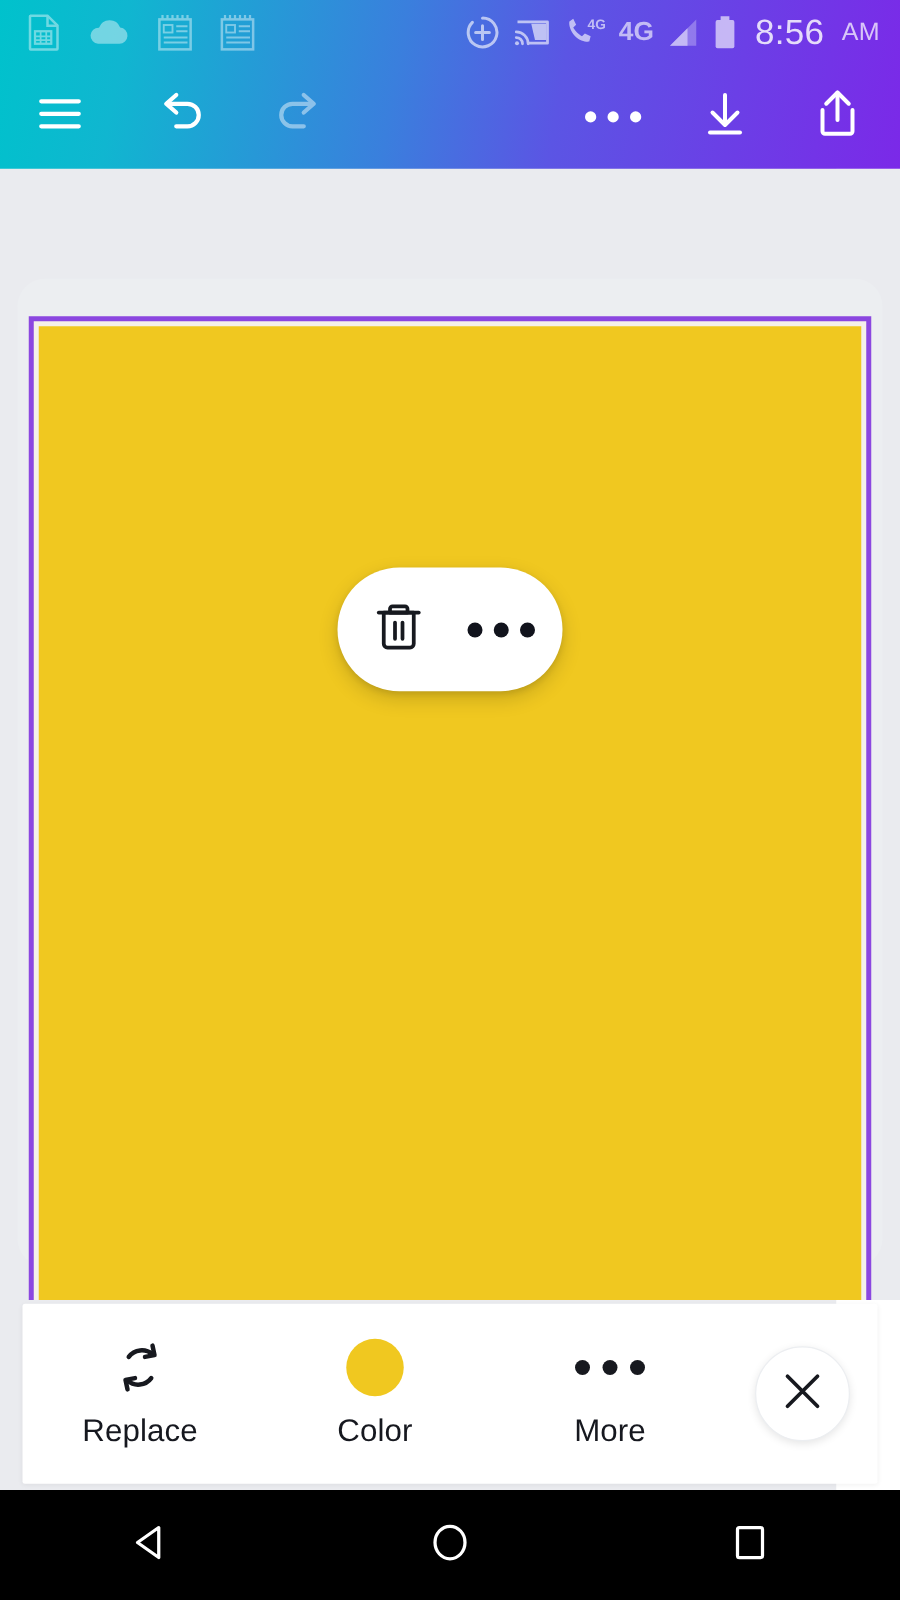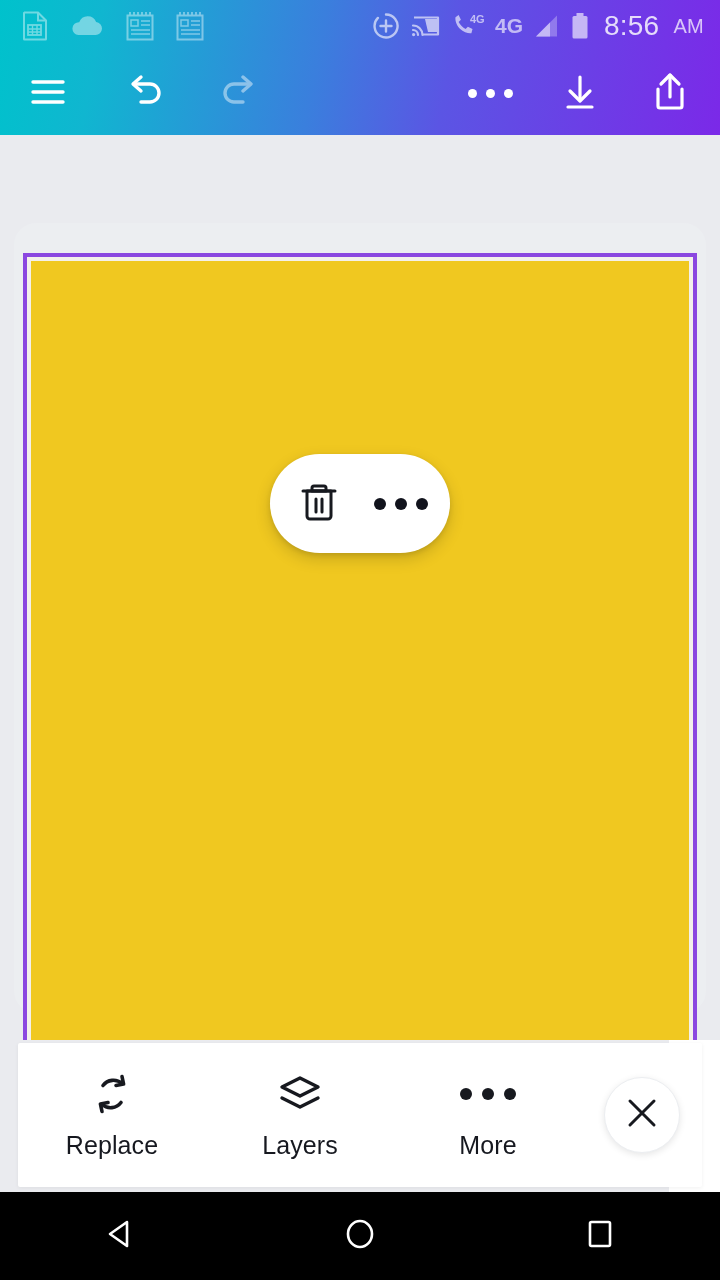--- a/index.html
+++ b/index.html
@@ -448,30 +448,27 @@
         <svg width="46" height="44" viewBox="0 0 46 44" fill="none">
           <path d="M14 13.5A13 13 0 0 1 33 11.5" stroke="#17191f" stroke-width="3.6" stroke-linecap="round"></path>
           <path d="M33 4.5l1.6 7.6-7.6 1.4" stroke="#17191f" stroke-width="3.6" stroke-linecap="round" stroke-linejoin="round"></path>
           <path d="M32 30.5A13 13 0 0 1 13 32.5" stroke="#17191f" stroke-width="3.6" stroke-linecap="round"></path>
           <path d="M13 39.5l-1.6-7.6 7.6-1.4" stroke="#17191f" stroke-width="3.6" stroke-linecap="round" stroke-linejoin="round"></path>
         </svg>
       </span>
       <span class="bb-label">Replace</span>
     </div>
 
-
     <div class="bb-item">
       <span class="bb-icon">
-        <svg width="48" height="42" viewBox="0 0 48 42" fill="none">
-          <path d="M24 5L6 14l18 9 18-9-18-9z" stroke="#17191f" stroke-width="3.4" stroke-linejoin="round"></path>
-          <path d="M6 25l18 9 18-9" stroke="#17191f" stroke-width="3.4" stroke-linecap="round" stroke-linejoin="round"></path>
-        </svg>
+        <span class="color-swatch"></span>
       </span>
-      <span class="bb-label">Layers</span>
-    </div>
+      <span class="bb-label">Color</span>
+    </div>
+
 
     <div class="bb-item">
       <span class="bb-icon">
         <span class="dots3" style="gap:10px">
           <i style="background:#17191f;width:12px;height:12px"></i>
           <i style="background:#17191f;width:12px;height:12px"></i>
           <i style="background:#17191f;width:12px;height:12px"></i>
         </span>
       </span>
       <span class="bb-label">More</span>

